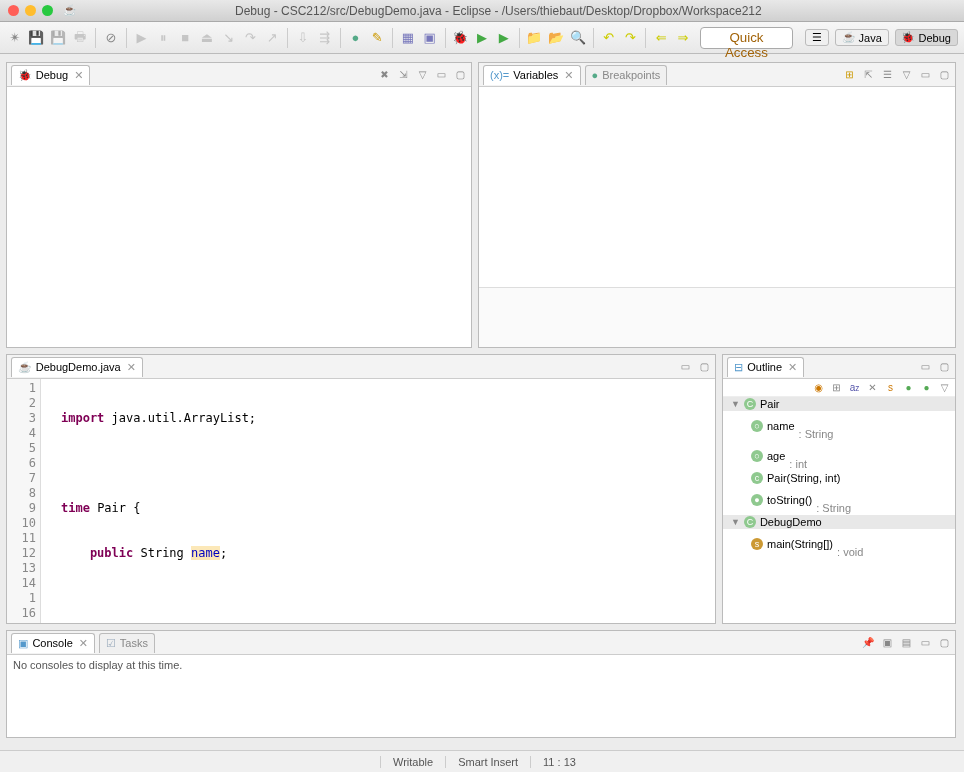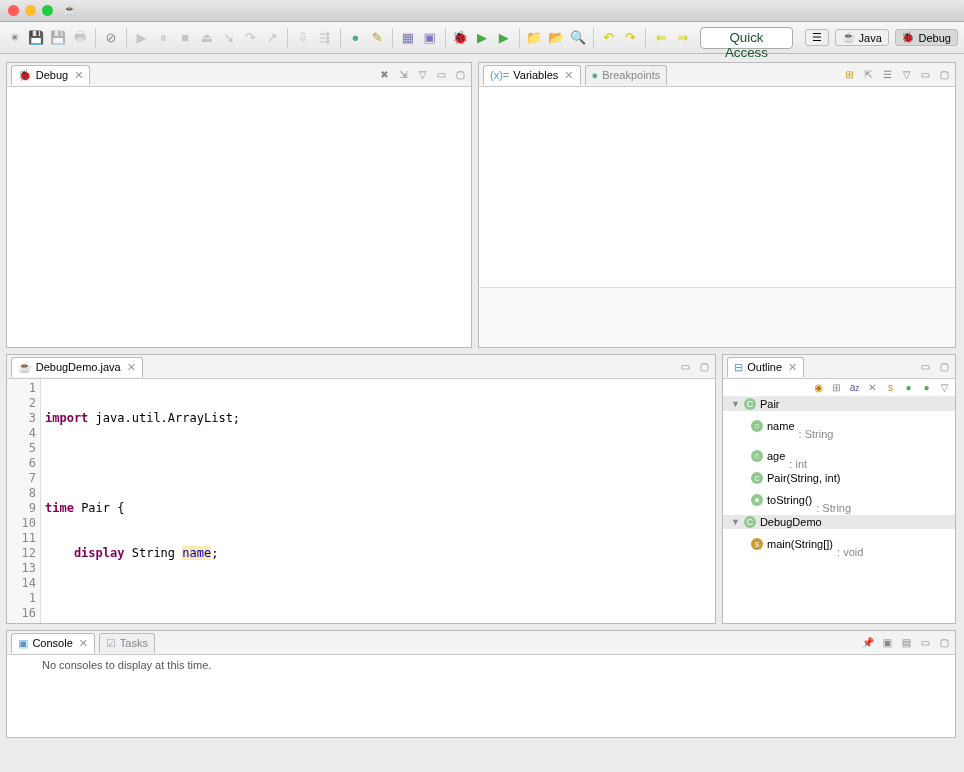--- a/index.html
+++ b/index.html
@@ -7,70 +7,71 @@
 .titlebar { height: 22px; background: linear-gradient(#e8e8e8, #d0d0d0); display: flex; align-items: center; padding: 0 8px; border-bottom: 1px solid #aaa; }
 .traffic { display: flex; gap: 6px; margin-right: 10px; }
 .traffic span { width: 11px; height: 11px; border-radius: 50%; display: inline-block; }
 .tr-red { background: #ff5f57; } .tr-yel { background: #ffbd2e; } .tr-grn { background: #28c940; }
 .title { color: #555; font-size: 12px; flex: 1; text-align: center; padding-right: 40px; }
 .toolbar { height: 32px; background: linear-gradient(#f7f7f7, #e8e8e8); border-bottom: 1px solid #bbb; display: flex; align-items: center; padding: 0 6px; gap: 4px; }
 .tbtn { width: 20px; height: 20px; display: inline-flex; align-items: center; justify-content: center; color: #888; font-size: 13px; cursor: pointer; }
 .tbtn.dis { opacity: .4; }
 .sep { width: 1px; height: 20px; background: #ccc; margin: 0 2px; }
 .spacer { flex: 1; }
-.quick { height: 22px; border: 1px solid #aaa; border-radius: 4px; padding: 2px 10px; background: #fff; color: #14532d; margin-right: 6px; }
+.quick { height: 22px; border: 1px solid #aaa; border-radius: 4px; padding: 2px 10px; background: #fff; color: #a16207; margin-right: 6px; }
 .persp { display: inline-flex; align-items: center; border: 1px solid #bbb; border-radius: 3px; padding: 1px 6px; margin-left: 2px; background: #f0f0f0; font-size: 11px; gap: 3px; cursor: pointer; }
 .persp.active { background: #d8d8d8; }
 .workarea { position: relative; height: 718px; }
 .pane { position: absolute; background: #fff; border: 1px solid #bbb; display: flex; flex-direction: column; }
 .debug-pane { left: 6px; top: 8px; width: 466px; height: 286px; }
 .vars-pane { left: 478px; top: 8px; width: 478px; height: 286px; }
 .editor-pane { left: 6px; top: 300px; width: 710px; height: 270px; }
 .outline-pane { left: 722px; top: 300px; width: 234px; height: 270px; }
 .console-pane { left: 6px; top: 576px; width: 950px; height: 108px; }
 .pane-tabs { display: flex; align-items: center; height: 24px; background: #f3f3f3; border-bottom: 1px solid #ccc; padding: 0 4px; gap: 4px; }
 .tab { display: inline-flex; align-items: center; gap: 4px; height: 20px; padding: 0 6px; background: #fff; border: 1px solid #bbb; border-bottom: none; border-radius: 3px 3px 0 0; font-size: 11px; cursor: pointer; }
 .tab.inactive { background: #f0f0f0; color: #888; }
 .xbtn { font-family: Arial; color: #999; cursor: pointer; margin-left: 2px; }
 .pane-tabs .spacer { flex: 1; }
 .mini { width: 13px; height: 13px; display: inline-flex; align-items: center; justify-content: center; color: #888; font-size: 10px; cursor: pointer; margin-left: 2px; }
 .pane-body { flex: 1; overflow: auto; background: #fff; }
 .editor-body { display: flex; font-family: Monaco, monospace; font-size: 12px; }
 .gutter { width: 34px; background: #f7f7f7; border-right: 1px solid #ddd; text-align: right; color: #888; padding: 2px 4px 2px 0; line-height: 15px; }
 .gutter .gl { height: 15px; position: relative; }
-.code { flex: 1; padding: 2px 4px; white-space: pre; line-height: 15px; }
+.code { flex: 1; padding: 2px 4px; white-space: pre; line-height: 15px; margin-left: 16px; }
 .code .ln { height: 15px; }
 .kw { color: #7f0055; font-weight: bold; }
 .var { color: #0000c0; }
 .outline-toolbar { display: flex; justify-content: flex-end; padding: 2px 4px; gap: 3px; border-bottom: 1px solid #eee; }
 .outline-body { font-size: 11px; }
 .orow { display: flex; align-items: center; padding: 1px 4px 1px 8px; gap: 4px; cursor: pointer; }
 .orow.hd { background: #e8e8e8; }
 .orow.ch { padding-left: 28px; }
 .tri { color: #888; font-size: 9px; }
 .oicon { width: 12px; height: 12px; display: inline-flex; align-items: center; justify-content: center; font-size: 9px; border-radius: 50%; }
 .oicon.class { background: #8fc98f; color: #fff; }
 .oicon.field { background: #8fc98f; color: #fff; }
 .oicon.method { background: #8fc98f; color: #fff; }
 .otype { color: #888; margin-top: 16px; }
-.console-body { padding: 4px 6px; color: #555; margin-left: 29px; }
+.console-body { padding: 4px 6px; color: #555; }
 .statusbar { position: absolute; bottom: 0; left: 0; right: 0; height: 22px; background: #f0f0f0; border-top: 1px solid #ccc; display: flex; align-items: center; font-size: 11px; }
 .sb-cell { border-left: 1px solid #ccc; padding: 0 12px; color: #555; }
 .sb-cell:first-child { border-left: none; flex: 0 0 380px; }
 </style>
 </head>
 <body>
 
 <div class="titlebar">
   <div class="traffic">
     <span class="tr-red"></span>
     <span class="tr-yel"></span>
     <span class="tr-grn"></span>
   </div>
   <span style="color:#c90;margin-right:4px;">☕</span>
+  <span class="title">Debug - CSC212/src/DebugDemo.java - Eclipse - /Users/thiebaut/Desktop/Dropbox/Workspace212</span>
 </div>
 
 <div class="toolbar">
   <span class="tbtn">✴</span>
   <span class="tbtn">💾</span>
   <span class="tbtn dis">💾</span>
   <span class="tbtn dis">🖶</span>
   <span class="sep"></span>
   <span class="tbtn">⊘</span>
   <span class="sep"></span>
@@ -188,21 +189,21 @@
         <div class="gl"><span>12</span></div>
         <div class="gl"><span>13</span></div>
         <div class="gl"><span>14</span></div>
         <div class="gl"><span>1</span></div>
         <div class="gl"><span>16</span></div>
       </div>
       <div class="code">
         <div class="ln"><span class="kw">import</span><span> java.util.ArrayList;</span></div>
         <div class="ln"></div>
         <div class="ln"><span class="kw">time</span><span> Pair {</span></div>
-        <div class="ln"><span class="kw">    display</span><span> String </span><span class="var" style="background:#fce8b8;">name</span><span>;</span></div>
+        <div class="ln"><span class="kw">    public</span><span> String </span><span class="var" style="background:#fce8b8;">name</span><span>;</span></div>
         
         
         
         
         
         
         
         
         
         
@@ -286,14 +287,20 @@
       <span class="mini">▣</span>
       <span class="mini">▤</span>
       <span class="mini">▭</span>
       <span class="mini">▢</span>
     </div>
     <div class="pane-body console-body">
       <span>No consoles to display at this time.</span>
     </div>
   </div>
 
+  <div class="statusbar">
+    <div class="sb-cell"></div>
+    <div class="sb-cell">Writable</div>
+    <div class="sb-cell">Smart Insert</div>
+    <div class="sb-cell">11 : 13</div>
+  </div>
 
 </div>
 
 </body></html>

